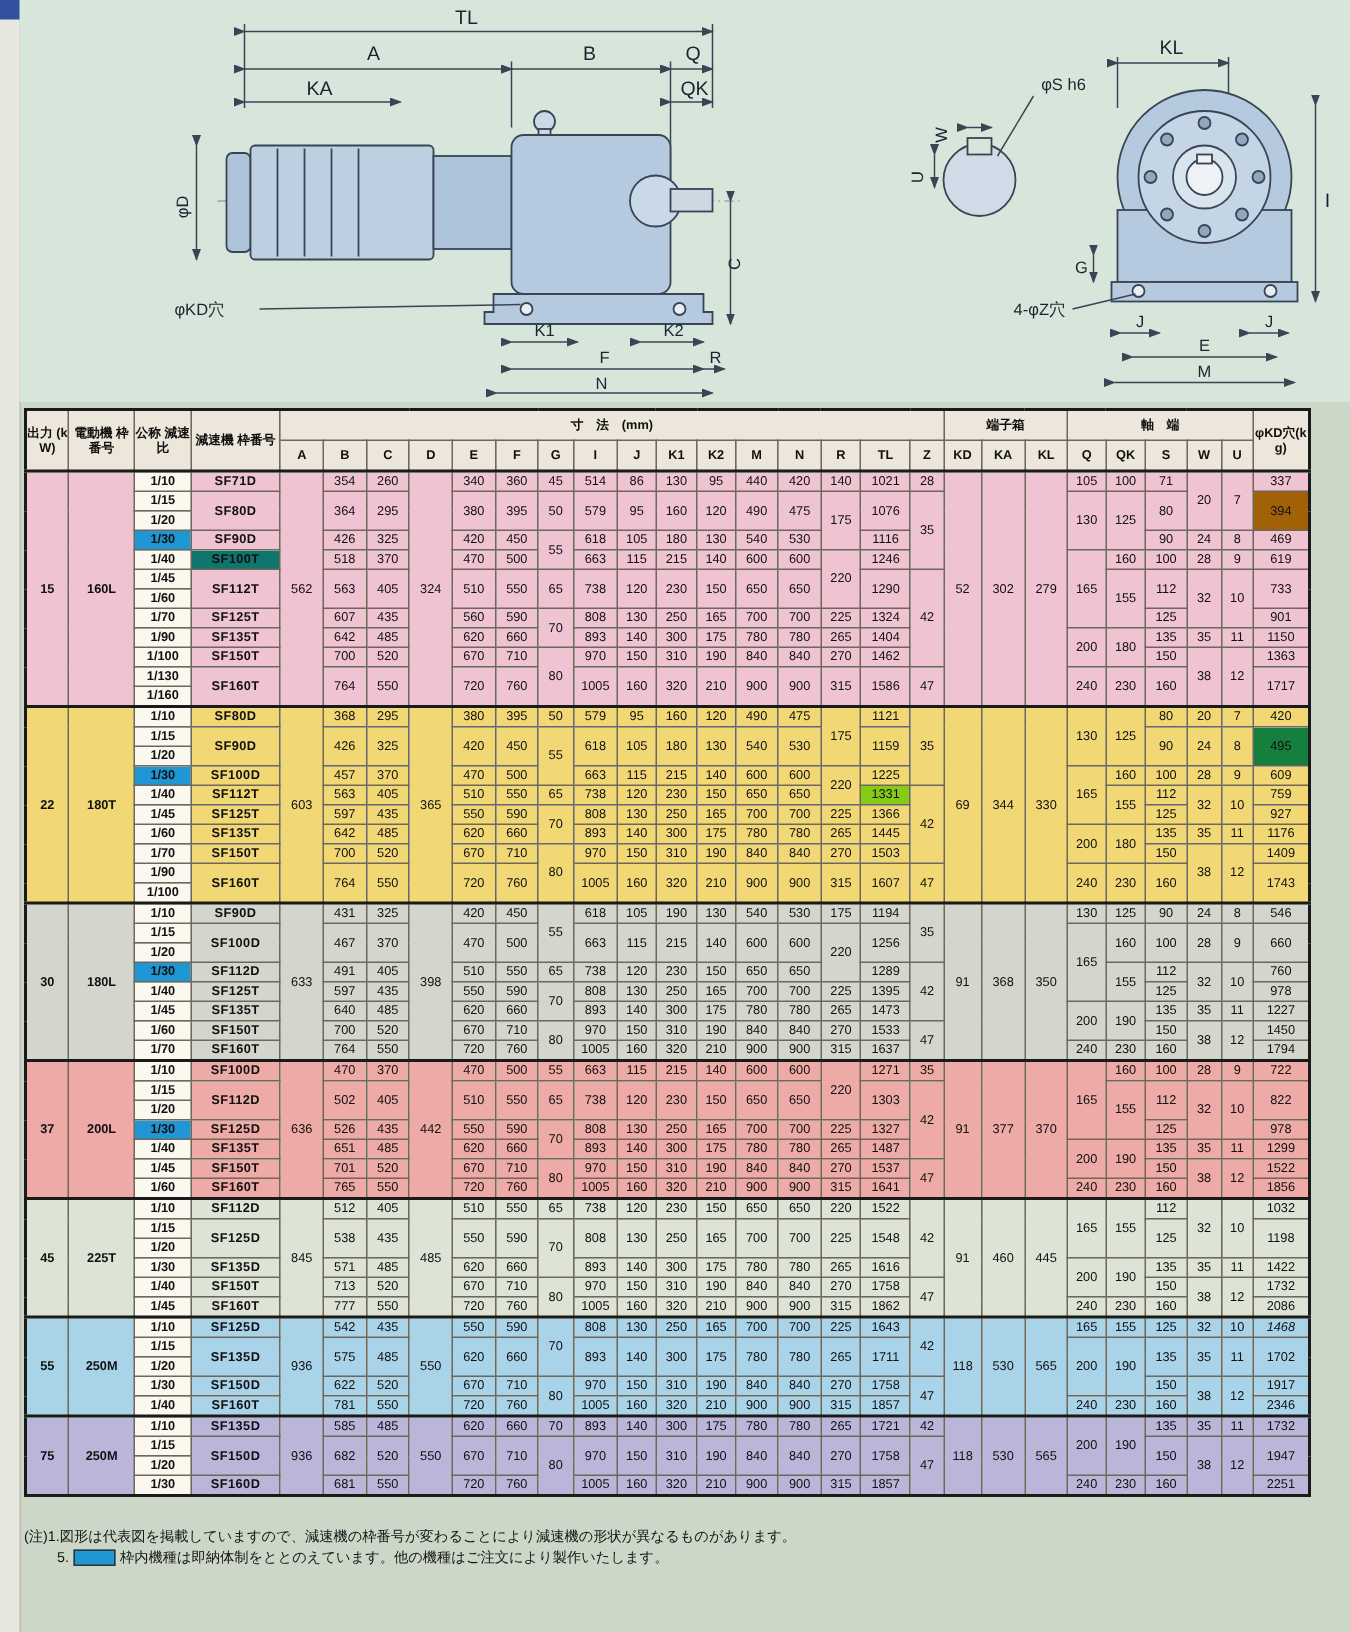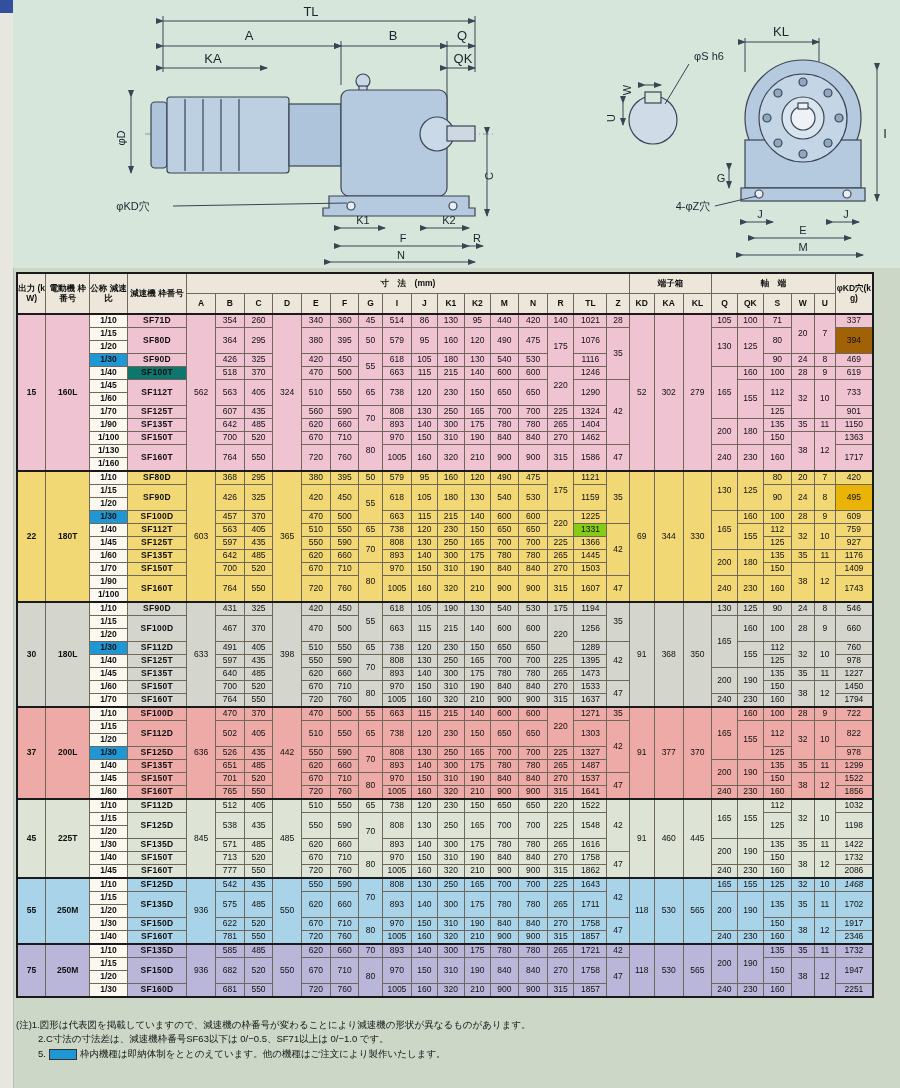--- a/index.html
+++ b/index.html
@@ -465,21 +465,21 @@
           <td rowspan="2" style="background: rgb(242, 216, 116);">618</td>
           <td rowspan="2" style="background: rgb(242, 216, 116);">105</td>
           <td rowspan="2" style="background: rgb(242, 216, 116);">180</td>
           <td rowspan="2" style="background: rgb(242, 216, 116);">130</td>
           <td rowspan="2" style="background: rgb(242, 216, 116);">540</td>
           <td rowspan="2" style="background: rgb(242, 216, 116);">530</td>
           <td rowspan="2" style="background: rgb(242, 216, 116);">1159</td>
           <td rowspan="2" style="background: rgb(242, 216, 116);">90</td>
           <td rowspan="2" style="background: rgb(242, 216, 116);">24</td>
           <td rowspan="2" style="background: rgb(242, 216, 116);">8</td>
-          <td rowspan="2" style="background: #eab308;">495</td>
+          <td rowspan="2" style="background: #15803d;">495</td>
         </tr>
         <tr>
           <td class="ratio">1/20</td>
         </tr>
         <tr>
           <td class="ratio hl">1/30</td>
           <td class="frame" style="background: rgb(242, 216, 116);">SF100D</td>
           <td style="background: rgb(242, 216, 116);">457</td>
           <td style="background: rgb(242, 216, 116);">370</td>
           <td style="background: rgb(242, 216, 116);">470</td>
@@ -1207,15 +1207,14 @@
           <td style="background: rgb(186, 182, 218);">230</td>
           <td style="background: rgb(186, 182, 218);">160</td>
           <td style="background: rgb(186, 182, 218);">2251</td>
         </tr>
       </tbody>
     </table>
 </div>
 
 <div class="notes">
   <div>(注)1.図形は代表図を掲載していますので、減速機の枠番号が変わることにより減速機の形状が異なるものがあります。</div>
-  <div class="indent">2.C寸法の寸法差は、減速機枠番号SF63以下は 0/−0.5、SF71以上は 0/−1.0 です。</div>
   <div class="indent"><span>5.</span><span class="swatch"></span><span>枠内機種は即納体制をととのえています。他の機種はご注文により製作いたします。</span></div>
 </div>
 
 </body></html>

